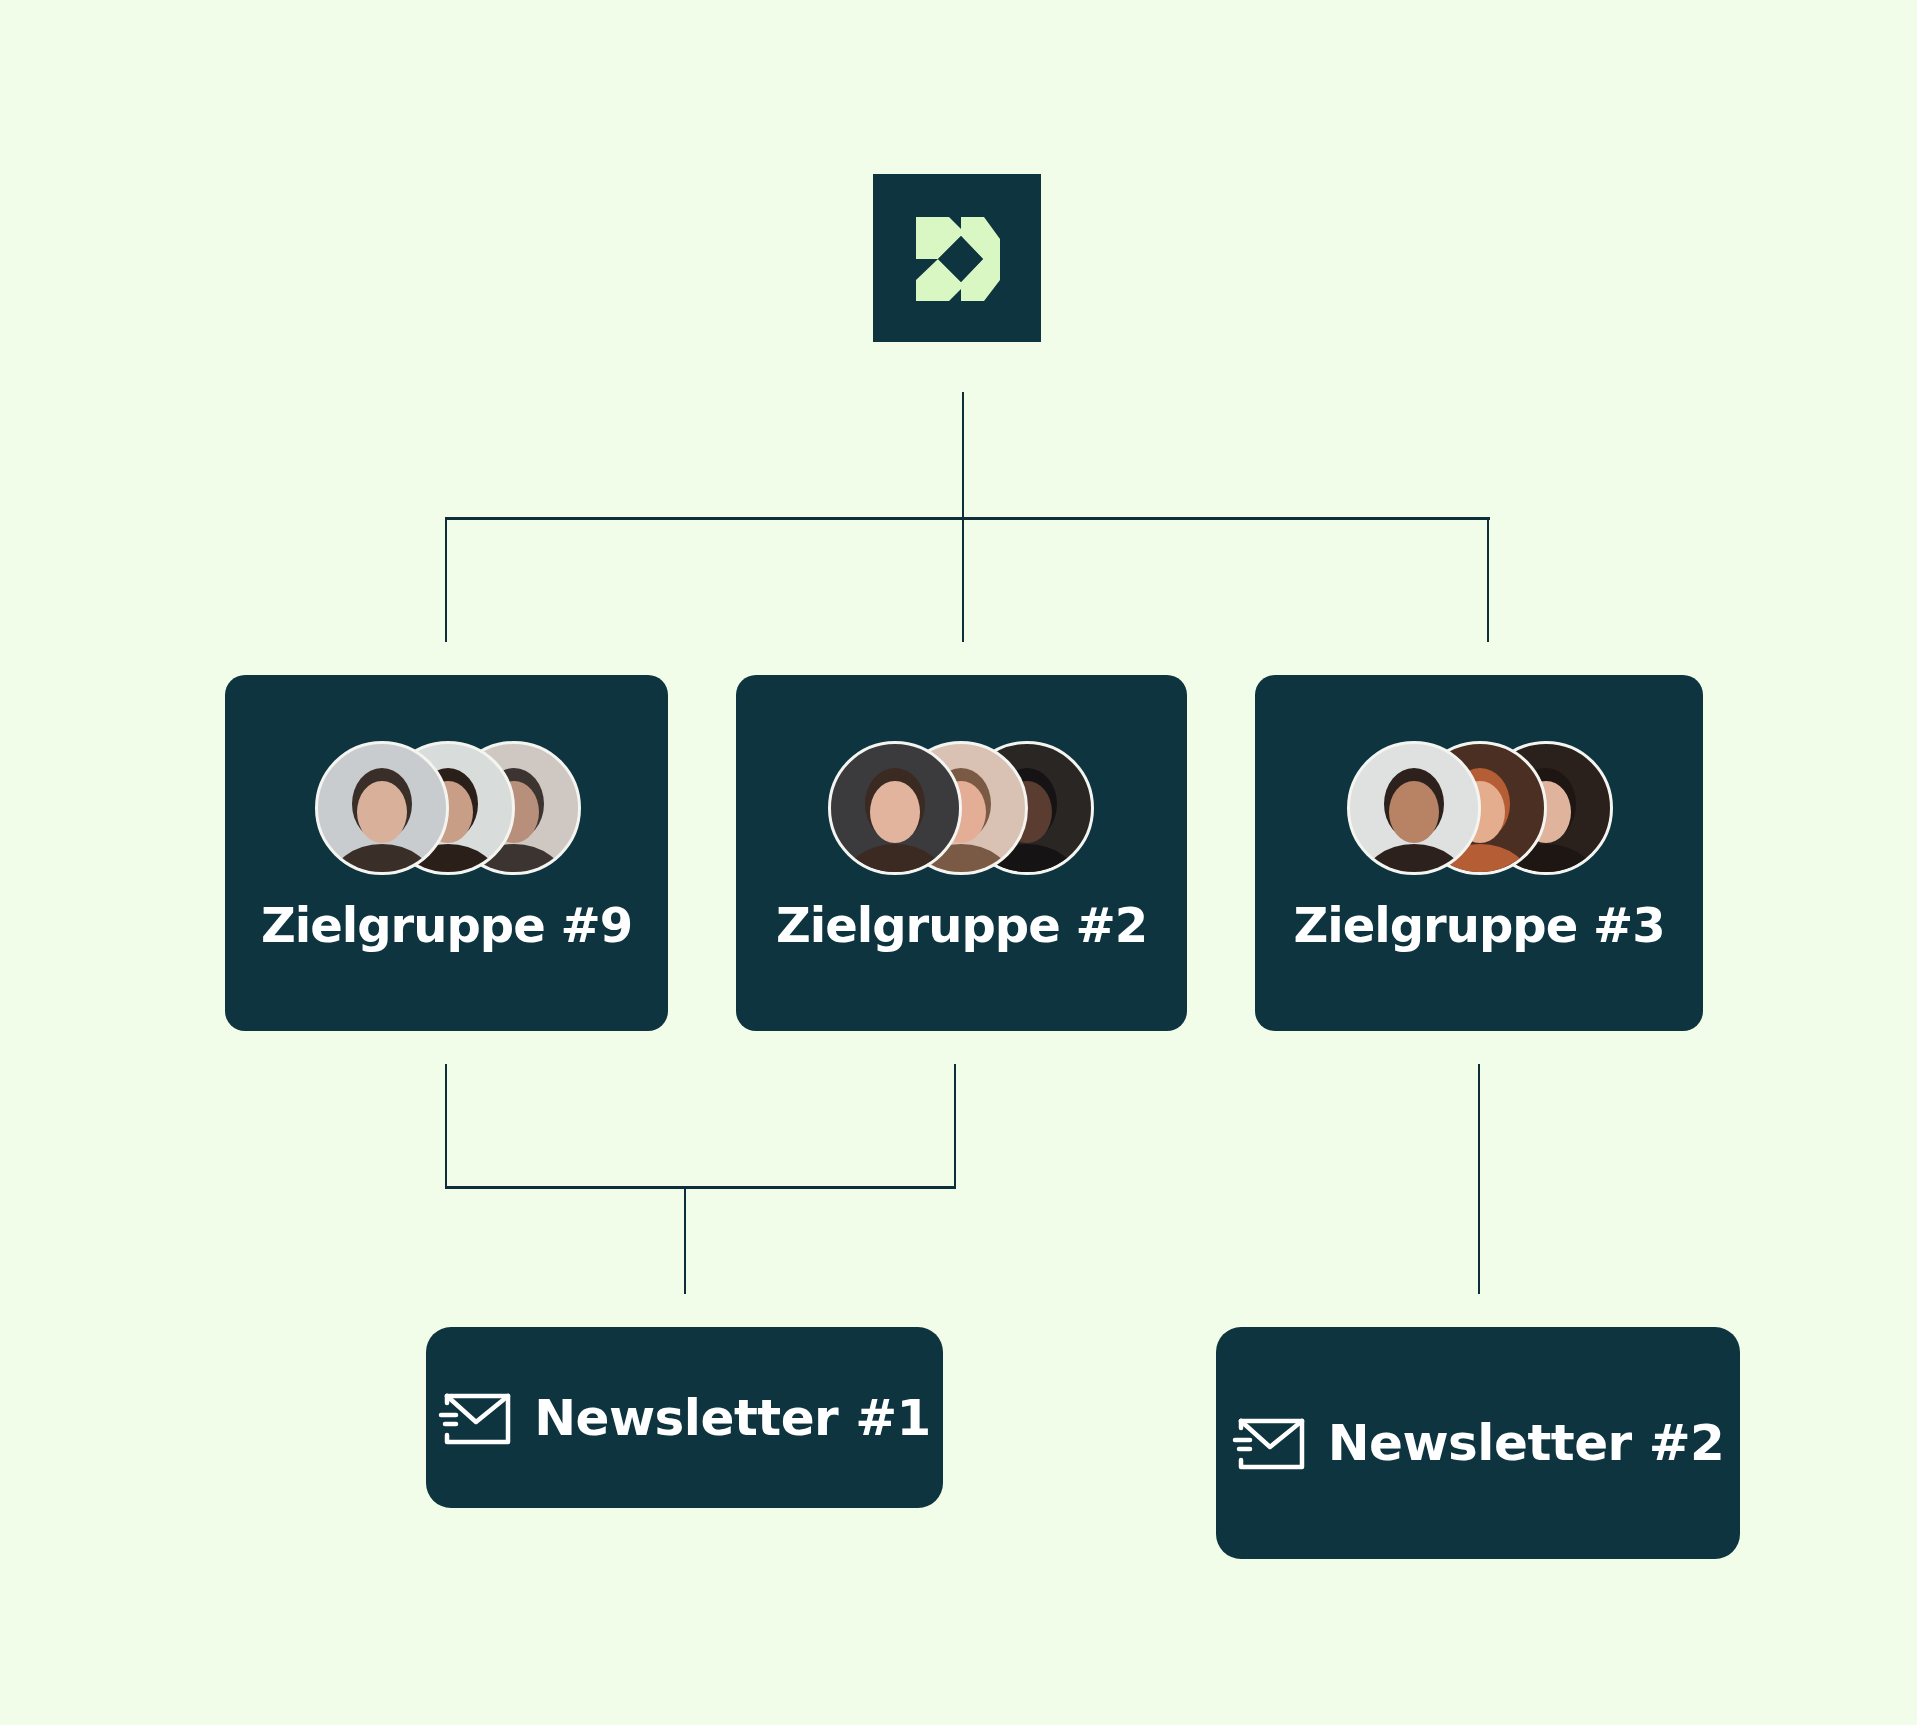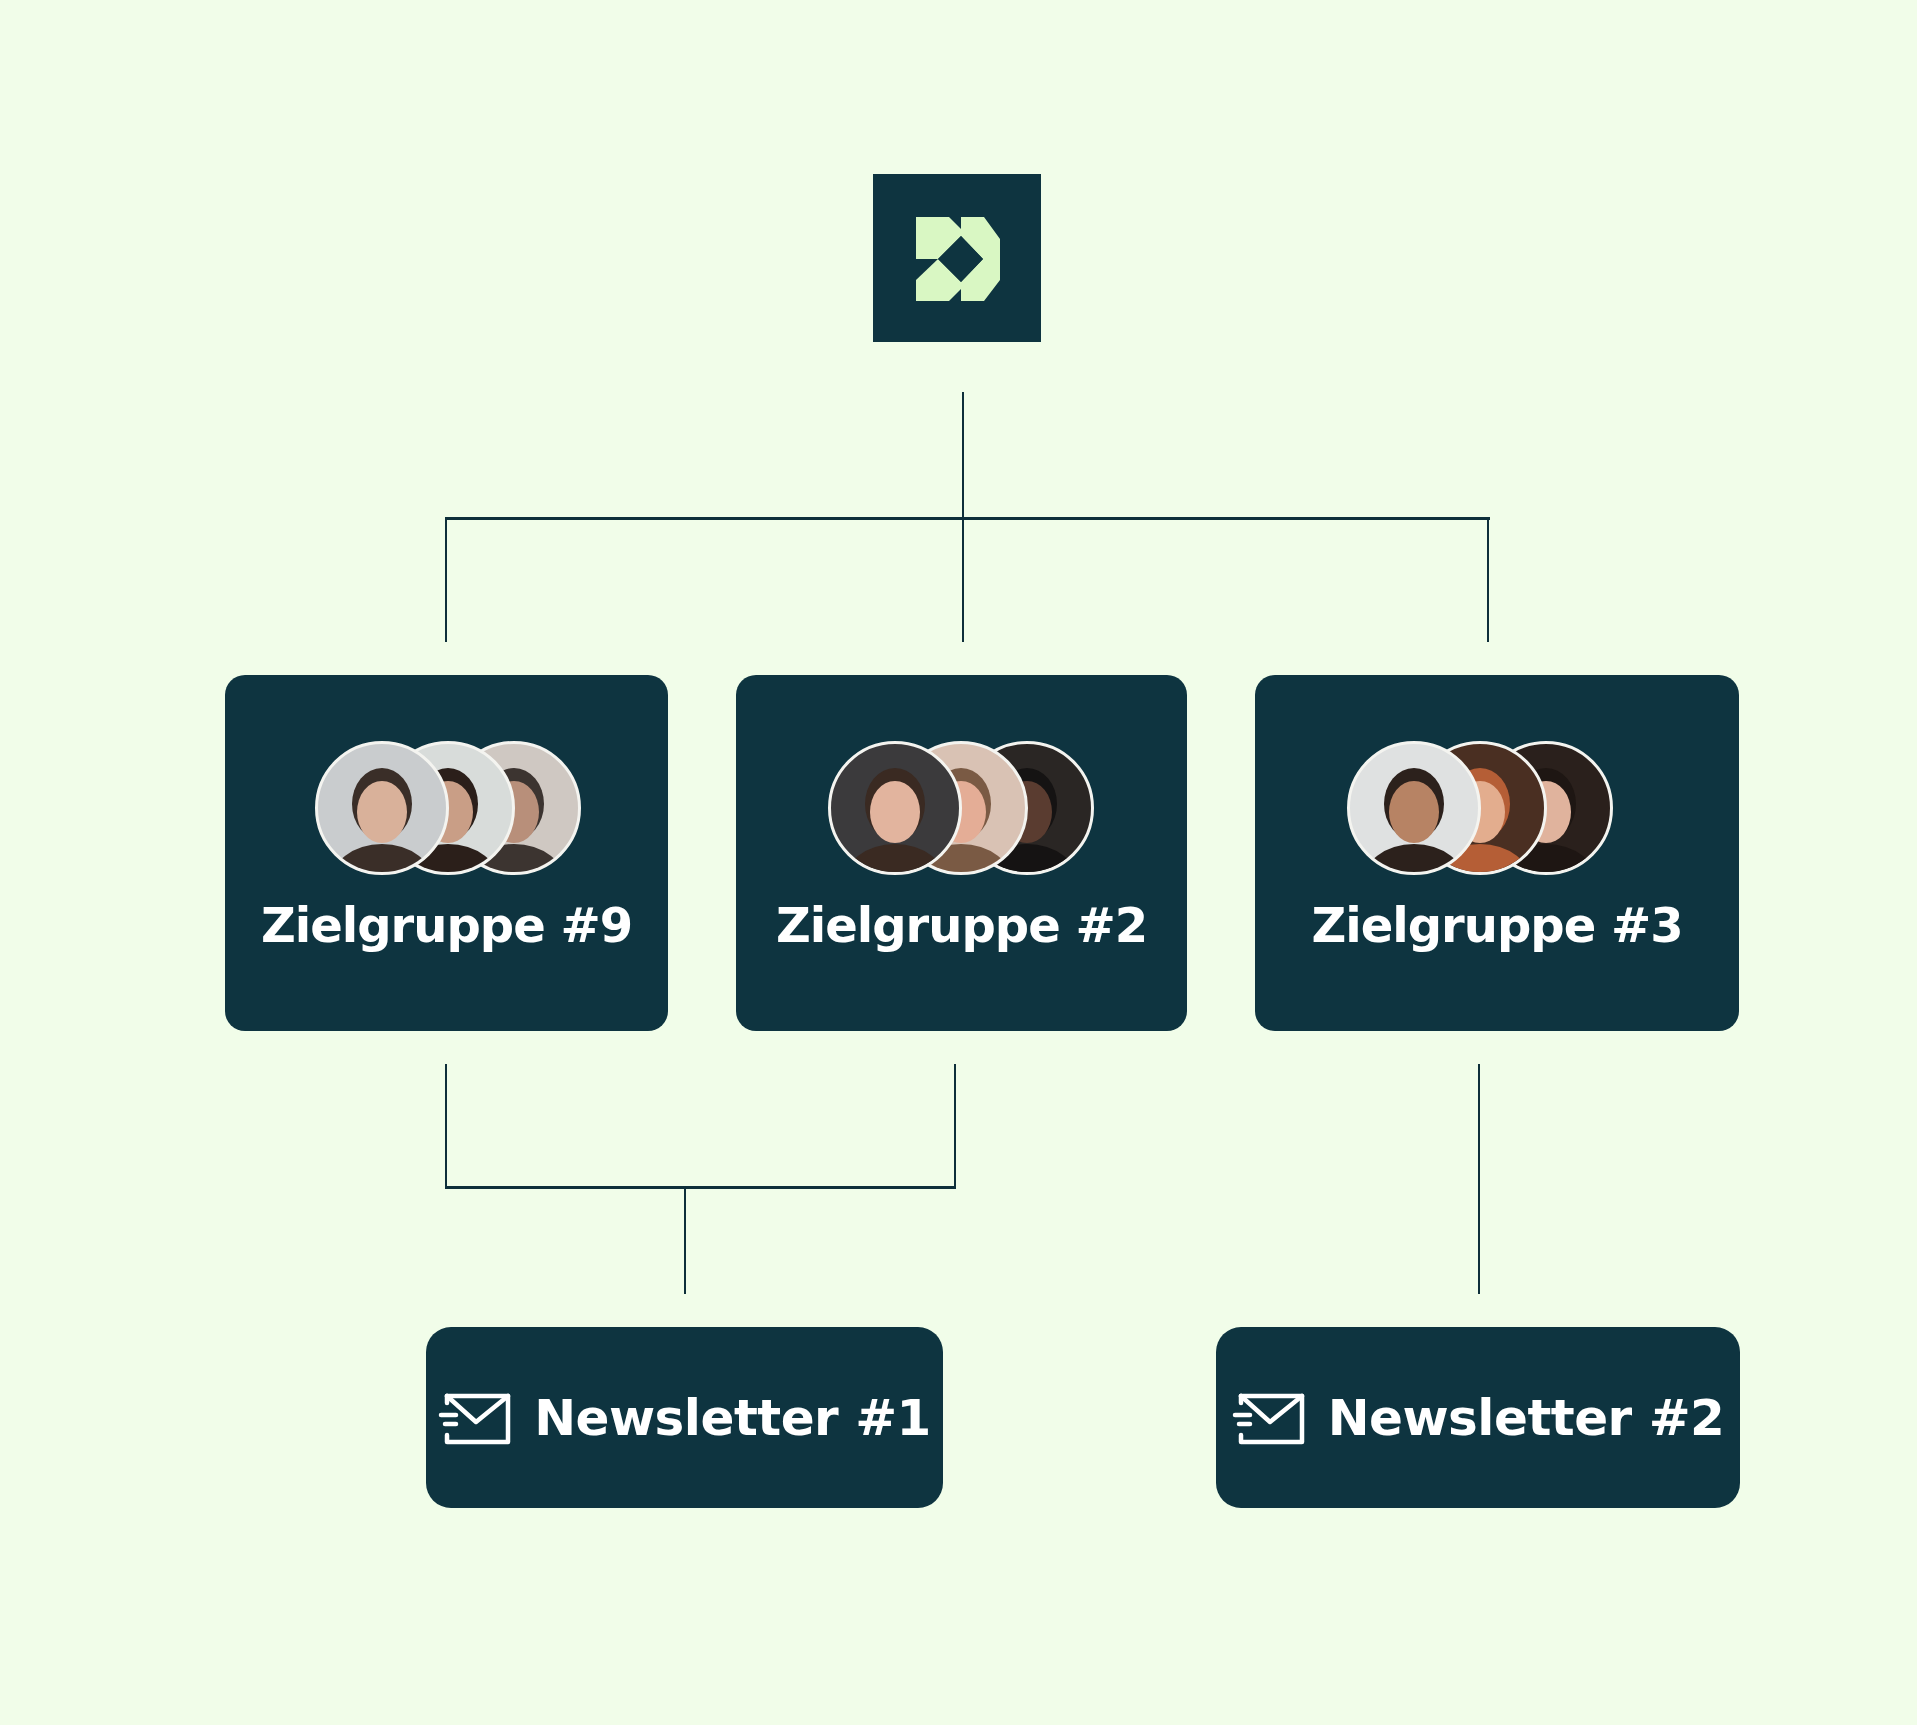--- a/index.html
+++ b/index.html
@@ -92,21 +92,21 @@
         </svg></div>
     <div class="avatar" style="left: 0px; z-index: 3; background: rgb(59, 58, 60);"><svg width="128" height="128" viewBox="0 0 128 128">
           <ellipse cx="64" cy="140" rx="52" ry="40" fill="#3a2a22"></ellipse>
           <ellipse cx="64" cy="60" rx="30" ry="36" fill="#3a2a22"></ellipse>
           <ellipse cx="64" cy="68" rx="25" ry="31" fill="#e2b49e"></ellipse>
         </svg></div>
   </div>
   <div class="card-title">Zielgruppe #2</div>
 </div>
 
-<div class="card" style="left:1255px; top:675px; width:448px; height:356px;padding-left:36px;">
+<div class="card" style="left:1255px; top:675px; width:448px; height:356px;">
   <div class="avatars" style="left:92px; width:266px;">
     <div class="avatar" style="left: 132px; z-index: 1; background: rgb(42, 32, 28);"><svg width="128" height="128" viewBox="0 0 128 128">
           <ellipse cx="64" cy="140" rx="52" ry="40" fill="#1e1613"></ellipse>
           <ellipse cx="64" cy="60" rx="30" ry="36" fill="#1e1613"></ellipse>
           <ellipse cx="64" cy="68" rx="25" ry="31" fill="#e0b39d"></ellipse>
         </svg></div>
     <div class="avatar" style="left: 66px; z-index: 2; background: rgb(74, 47, 34);"><svg width="128" height="128" viewBox="0 0 128 128">
           <ellipse cx="64" cy="140" rx="52" ry="40" fill="#b55e36"></ellipse>
           <ellipse cx="64" cy="60" rx="30" ry="36" fill="#b55e36"></ellipse>
           <ellipse cx="64" cy="68" rx="25" ry="31" fill="#e3ad8e"></ellipse>
@@ -126,21 +126,21 @@
       <path d="M9,5 H70 V51 H9 V44"></path>
       <path d="M9,5 V12"></path>
       <path d="M9,5 L38,31 L70,5"></path>
       <path d="M3,24 H18"></path>
       <path d="M7,33 H18"></path>
     </g>
   </svg>
   <span class="nl-label">Newsletter #1</span>
 </div>
 
-<div class="nl" style="left:1216px; top:1327px; width:524px; height:181px;">
+<div class="nl" style="left:1216px; top:1327px; width:524px; height:232px;">
   <svg width="74" height="54" viewBox="0 0 74 54">
     <g fill="none" stroke="#ffffff" stroke-width="4.5" stroke-linecap="round" stroke-linejoin="round">
       <path d="M9,5 H70 V51 H9 V44"></path>
       <path d="M9,5 V12"></path>
       <path d="M9,5 L38,31 L70,5"></path>
       <path d="M3,24 H18"></path>
       <path d="M7,33 H18"></path>
     </g>
   </svg>
   <span class="nl-label">Newsletter #2</span>

